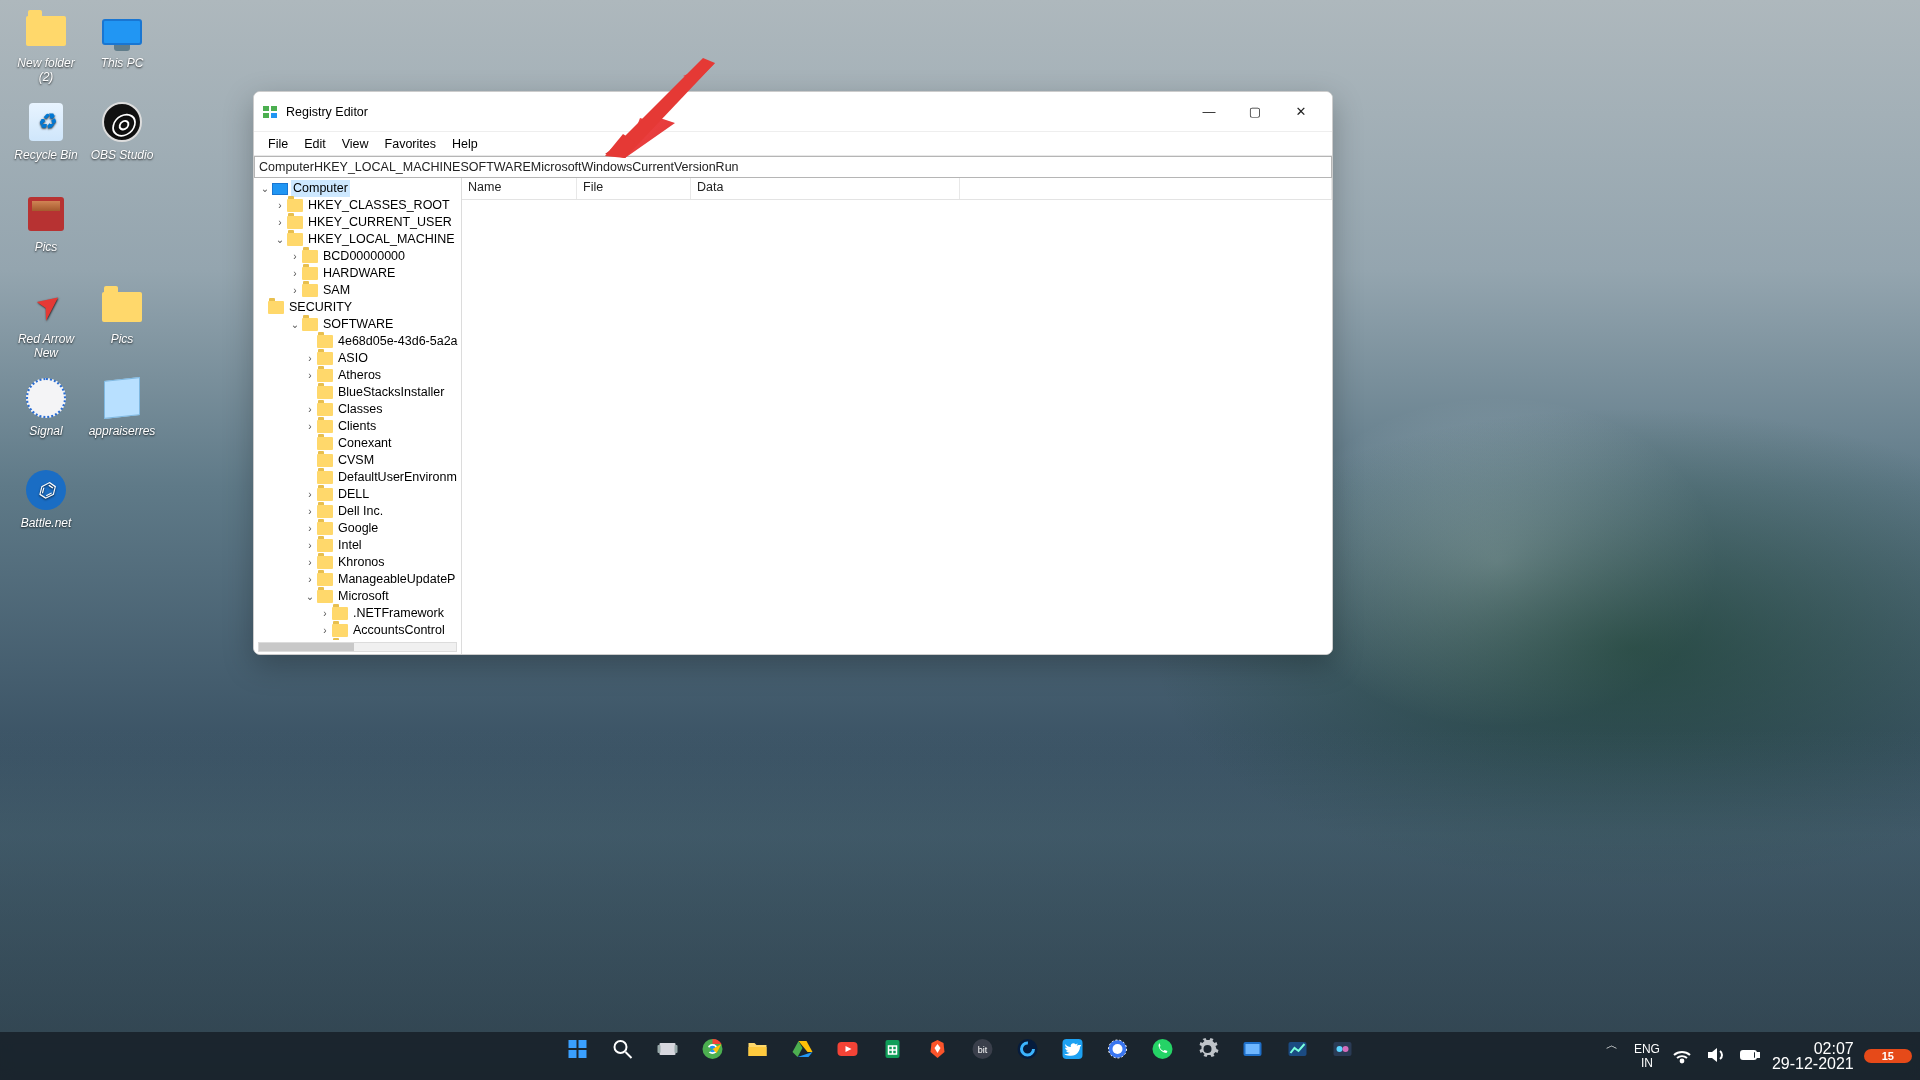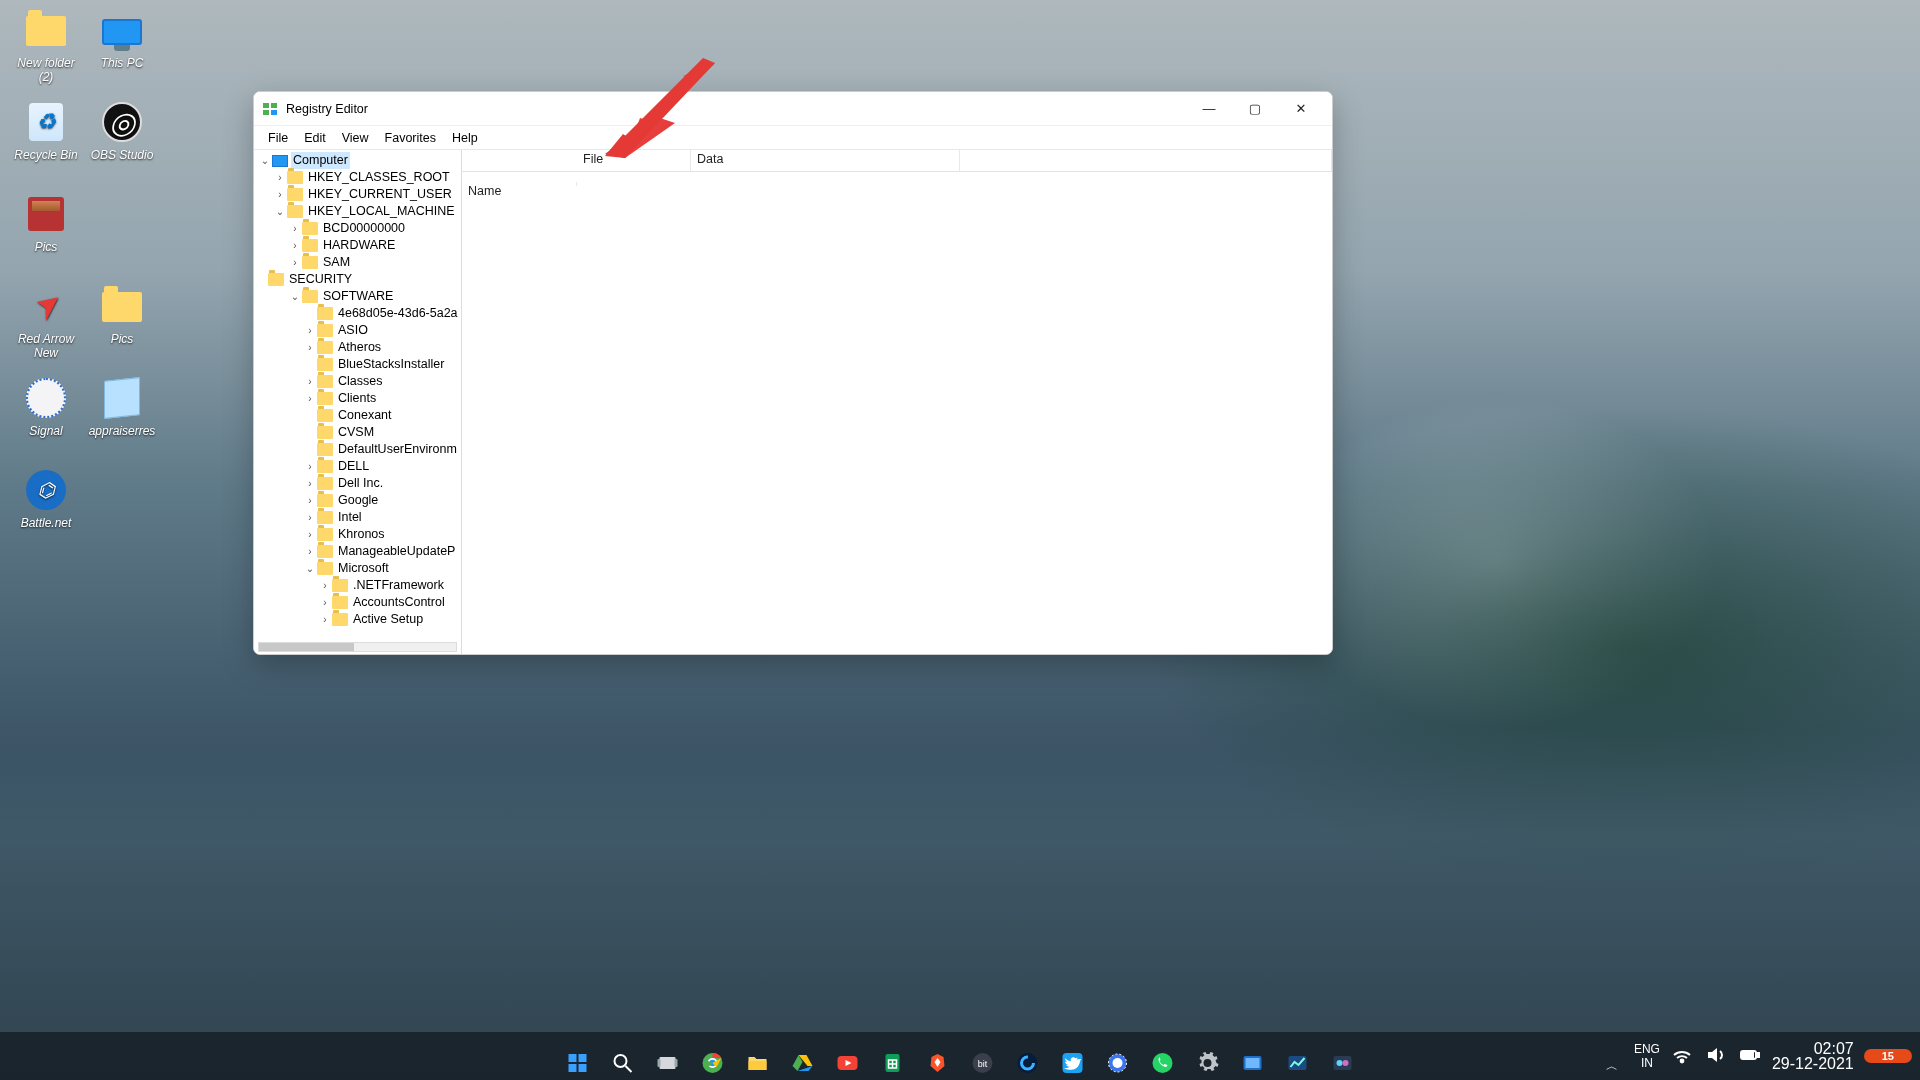--- a/index.html
+++ b/index.html
@@ -37,21 +37,21 @@
 .red-box::after { content:""; position:absolute; top:4px; left:4px; right:4px; height:10px; background:linear-gradient(#d08454,#a55a2e); }
 .blue-circle { width:40px; height:40px; border-radius:50%; background:#1a6dc4; display:flex; align-items:center; justify-content:center; color:#fff; font-size:20px; }
 .gear-circle { width:40px; height:40px; border-radius:50%; background:#f4f4f6; border:2px dotted #2a6dd4; box-sizing:border-box; }
 
 
 .window {
   position: absolute; left: 253px; top: 91px; width: 1080px; height: 564px;
   background: #fff; border: 1px solid #ccc; border-radius: 7px; box-shadow: 0 10px 30px rgba(0,0,0,.25);
   display: flex; flex-direction: column; overflow: hidden;
 }
-.titlebar { height: 34px; display:flex; align-items:center; padding: 0 8px; background:#fff; border-bottom:1px solid #eee; }
+.titlebar { height: 40px; display:flex; align-items:center; padding: 0 8px; background:#fff; border-bottom:1px solid #eee; }
 .titlebar .app-icon { width:16px; height:16px; margin-right:8px; display:flex; }
 .titlebar .app-icon svg { width:16px; height:16px; }
 .titlebar .title { font-size: 12.5px; color:#000; }
 .winctrls { margin-left:auto; display:flex; }
 .winctrls button { width:46px; height:30px; background:none; border:none; font-size:13px; color:#222; cursor:pointer; }
 .menubar { height: 24px; display:flex; align-items:center; padding: 0 6px; font-size:12.5px; border-bottom:1px solid #e8e8e8; }
 .menubar span { padding: 2px 8px; cursor:pointer; }
 .addressbar { height: 22px; border: 1px solid #b5b5b5; margin: 0; display:flex; align-items:center; padding: 0 4px; font-size: 12.5px; color:#222; }
 .body { flex:1; display:flex; min-height:0; }
 .tree-pane { width: 208px; border-right:1px solid #dcdcdc; position:relative; background:#fff; overflow:hidden; }
@@ -63,36 +63,36 @@
 .fold::before { content:""; position:absolute; top:-3px; left:1px; width:6px; height:3px; background:#e8bf4e; border-radius:1px 1px 0 0; }
 .pc-ico { width:16px; height:12px; background:#2196f3; border:1px solid #1976d2; margin-right:3px; flex:0 0 auto; }
 .sel .pc-ico { outline: none; }
 .sel .lbl { background:#cde8ff; }
 .lbl { padding: 0 2px; }
 .hscroll { position:absolute; left:4px; right:4px; bottom:2px; height:10px; background:#f0f0f0; border:1px solid #dcdcdc; }
 .hscroll .thumb { position:absolute; left:0; top:0; bottom:0; width:48%; background:#c8c8c8; }
 .list-pane { flex:1; background:#fff; position:relative; }
 .list-header { height:22px; display:flex; border-bottom:1px solid #e3e3e3; font-size:12.5px; color:#222; }
 .list-header > div { padding: 2px 6px; border-right:1px solid #e8e8e8; }
-.col-name { width:115px;margin-top:32px; }
+.col-name { width:115px; }
 .col-type { width:114px; }
 .col-data { width:269px; }
 .col-last { flex:1; }
 
 
 .annot-arrow { position:absolute; left:605px; top:58px; width:120px; height:110px; pointer-events:none; }
 
 
 .taskbar {
   position:absolute; left:0; right:0; bottom:0; height:48px;
   background: rgba(20,28,36,.78); backdrop-filter: blur(6px);
   display:flex; align-items:center; color:#fff;
 }
 .tb-center { position:absolute; left:50%; transform:translateX(-50%); display:flex; gap:7px; align-items:center; }
-.tb-icon { width:38px; height:38px; border-radius:4px; display:flex; align-items:flex-end; justify-content:center; font-size:18px; cursor:pointer; }
+.tb-icon { width:38px; height:38px; border-radius:4px; display:flex; align-items:flex-start; justify-content:center; font-size:18px; cursor:pointer; }
 .tb-right { position:absolute; right:8px; top:0; bottom:0; display:flex; align-items:center; gap:10px; font-size:12px; }
 .tb-lang { text-align:center; line-height:14px; }
 .badge { background:#e64a19; color:#fff; border-radius:8px; padding:1px 18px; font-size:11px; font-weight:600; }
 .clock { text-align:right; line-height:15px; font-size:16px; }
 .sys-icons { display:flex; gap:10px; font-size:14px; }
 
 
 .svgico { width:24px; height:24px; }
 </style>
 </head>
@@ -182,20 +182,23 @@
       <button>✕</button>
     </div>
   </div>
   <div class="menubar" id="menubar">
       <span>File</span>
       <span>Edit</span>
       <span>View</span>
       <span>Favorites</span>
       <span>Help</span>
     </div>
+  <div class="addressbar">
+    <span>ComputerHKEY_LOCAL_MACHINESOFTWAREMicrosoftWindowsCurrentVersionRun</span>
+  </div>
   <div class="body">
     <div class="tree-pane">
       <div class="tree-scroll">
         <div class="tree" id="tree">
             <div class="node sel" style="padding-left: 4px;">
               <span class="chev">⌄</span>
               <span class="pc-ico"></span>
               <span class="lbl">Computer</span>
             </div>
             <div class="node" style="padding-left: 19px;">

